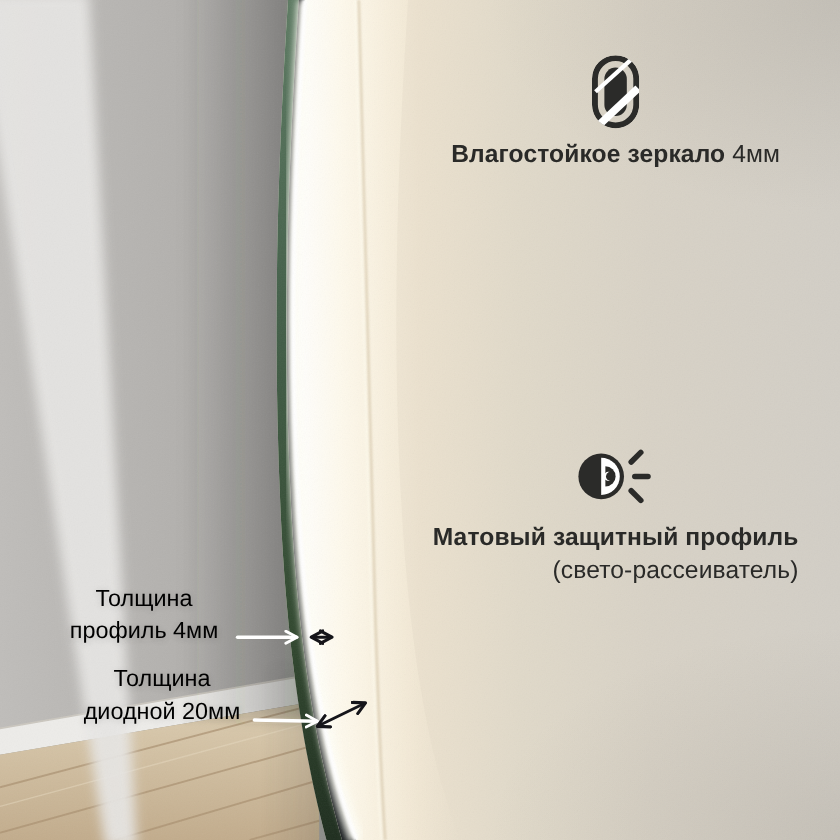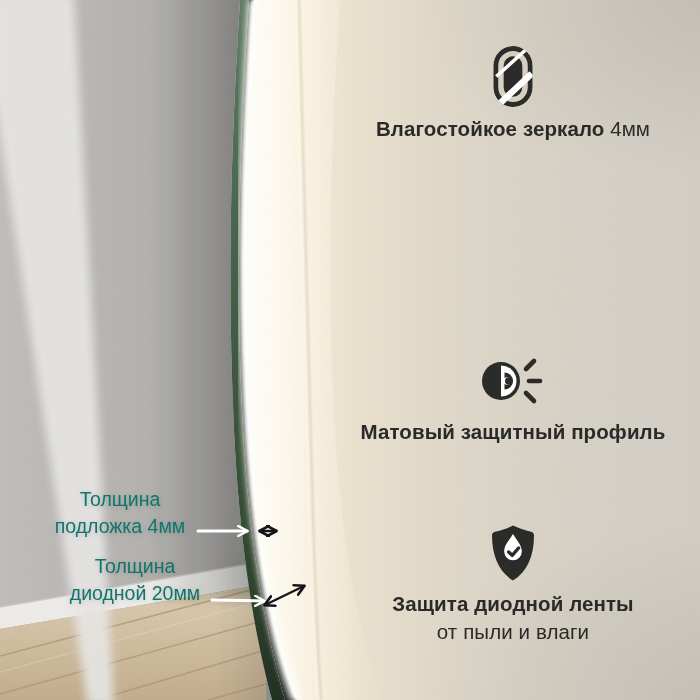--- a/index.html
+++ b/index.html
@@ -12,34 +12,34 @@
   .wall{
     position:absolute;left:170px;top:0;width:530px;height:700px;
     background:
       radial-gradient(120% 55% at 100% 0%, rgba(120,115,104,.17), transparent 46%),
       radial-gradient(120% 55% at 100% 100%, rgba(118,110,98,.15), transparent 46%),
       linear-gradient(90deg,#f2ead9 0%,#fbf5e7 12%,#f7efde 22%,#ebe1ce 34%,#e0d9c9 50%,#d8d2c6 70%,#d2cec6 100%);
   }
   .scene{position:absolute;left:0;top:0;}
   
   .label{
-    position:absolute;color:#0f766e;text-align:center;
+    position:absolute;color:#000000;text-align:center;
     font-size:19.5px;line-height:27px;font-weight:400;
     text-shadow:0 1px 5px rgba(50,50,50,.18);
     white-space:nowrap;
   }
   .label-1{left:15px;top:486px;width:210px;}
   .label-2{left:30px;top:553px;width:210px;}
   
   .feature{
     position:absolute;left:346px;width:334px;
     display:flex;flex-direction:column;align-items:center;
-    color:#2a2a28;text-align:center;
+    color:#2a2a28;text-align:right;
   }
-  .f1{top:46px;}  .f2{top:210px;}  .f3{top:357px;}  .f4{top:524px;}
+  .f1{top:46px;}  .f2{top:210px;}  .f3{top:373px;}  .f4{top:524px;}
   .f-icon{color:#2b2b29;flex:0 0 auto;}
   .f1 .f-icon{margin-bottom:8px;}
   .f2 .f-icon{margin-bottom:9px;}
   .f3 .f-icon{margin-bottom:13px;}
   .f4 .f-icon{margin-bottom:8px;}
   .f-text{font-size:20.5px;line-height:28px;letter-spacing:.1px;white-space:nowrap;}
   .b{font-weight:700;}
 </style>
 </head>
 <body>
@@ -139,21 +139,21 @@
       <path d="M260,531 L276,531" stroke="#15151a" stroke-width="2.4" fill="none" stroke-linecap="round" marker-start="url(#bh)" marker-end="url(#bh)"></path>
     </g>
     <g>
       <path d="M212,600 L264,601" stroke="#ffffff" stroke-width="3" fill="none" stroke-linecap="round" marker-end="url(#wh)"></path>
       <path d="M265,605 L304,586" stroke="#15151a" stroke-width="2.4" fill="none" stroke-linecap="round" marker-start="url(#bh)" marker-end="url(#bh)"></path>
     </g>
   </svg>
 
   <div class="label label-1">
     <div>Толщина</div>
-    <div>подложка 4мм</div>
+    <div>профиль 4мм</div>
   </div>
   <div class="label label-2">
     <div>Толщина</div>
     <div>диодной 20мм</div>
   </div>
 
   <div class="feature f1">
     <svg class="f-icon" width="40" height="61" viewBox="0 0 40 62">
       <g clip-path="url(#mclip)">
         <clipPath id="mclip">
@@ -179,28 +179,18 @@
       <circle cx="26" cy="24" r="3.8" fill="#ffffff"></circle>
       <circle cx="27.8" cy="24" r="3.8" fill="currentColor"></circle>
       <g stroke="currentColor" stroke-width="4.6" stroke-linecap="round">
         <path d="M45,12 L53,4"></path>
           <path d="M48,24 L59,24"></path>
           <path d="M45,36 L53,44"></path>
       </g>
     </svg>
     <div class="f-text">
       <div><span class="b">Матовый защитный профиль</span><span></span></div>
+      <div><span class="b"></span><span>(свето-рассеиватель)</span></div>
     </div>
   </div>
 
-  <div class="feature f4">
-    <svg class="f-icon" width="46" height="58" viewBox="0 0 46 58">
-      <path d="M23,1.5 C28,4 35,6.5 41,7.8 C43,8.2 44,9.5 44,11.5 C44,32 37,48 23,56.5 C9,48 2,32 2,11.5 C2,9.5 3,8.2 5,7.8 C11,6.5 18,4 23,1.5 Z" fill="currentColor"></path>
-      <path d="M23,10 C27.2,17 31.8,21 31.8,27.5 A8.8,8.8 0 1 1 14.2,27.5 C14.2,21 18.8,17 23,10 Z" fill="#ffffff"></path>
-      <path d="M18.7,28 L22.2,31.4 L28.6,24" fill="none" stroke="currentColor" stroke-width="3.4" stroke-linecap="round" stroke-linejoin="round"></path>
-    </svg>
-    <div class="f-text">
-      <div><span class="b">Защита диодной ленты</span><span></span></div>
-      <div><span class="b"></span><span>от пыли и влаги</span></div>
-    </div>
-  </div>
 
 </div>
 
 </body></html>

